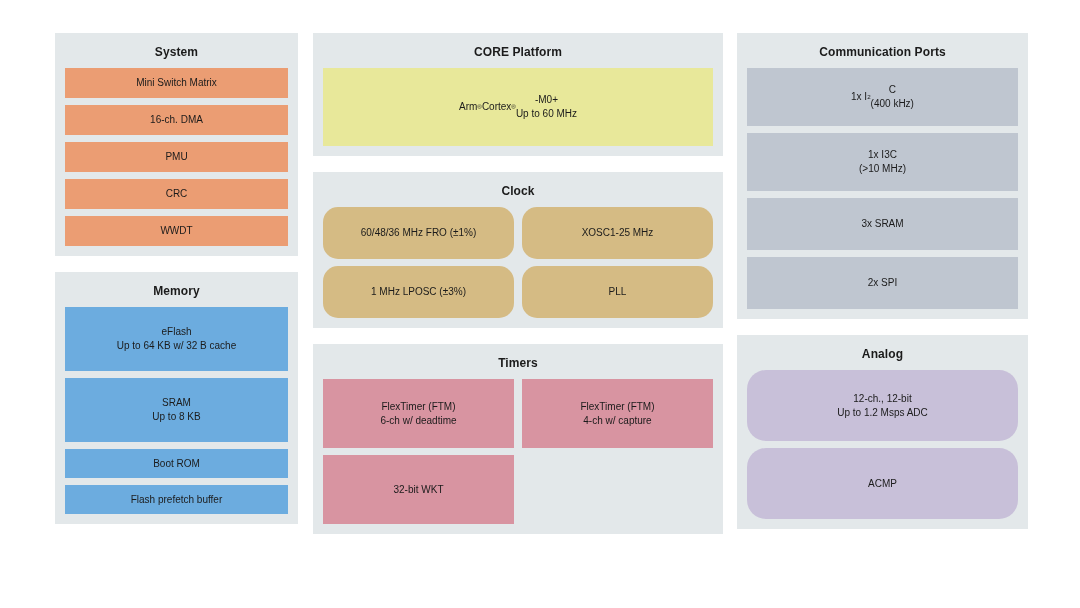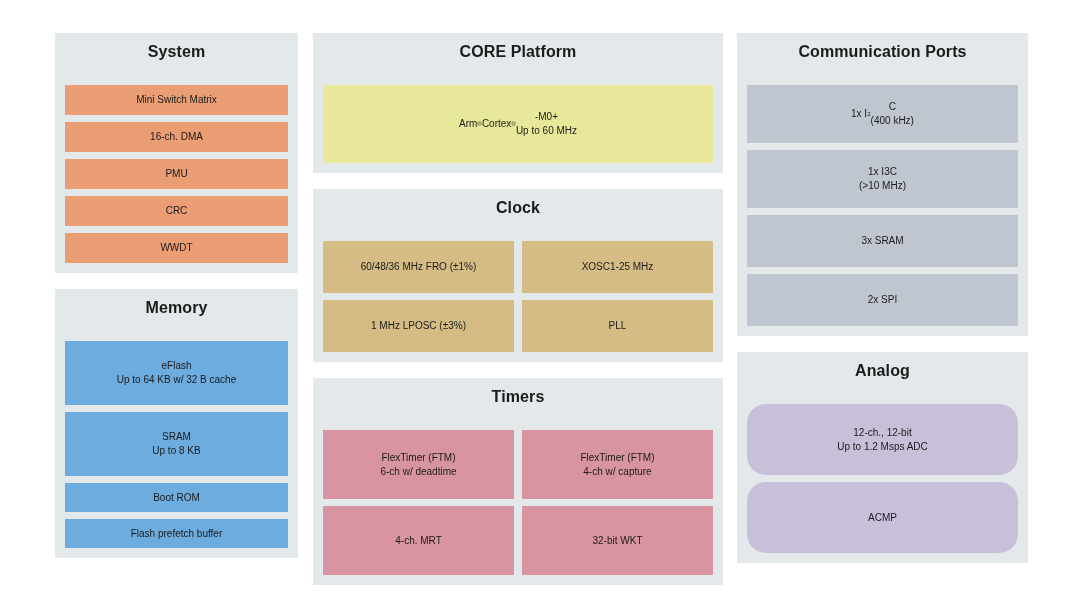--- a/index.html
+++ b/index.html
@@ -34,26 +34,26 @@
 
   
   .panel {
     background: #e3e8ea;
     padding: 8px 10px 10px 10px;
     box-sizing: border-box;
   }
   .panel + .panel { margin-top: 16px; }
 
   .panel-title {
-    font-size: 16px;
+    font-size: 12px;
     font-weight: bold;
     text-align: center;
     color: #1b1b1b;
     line-height: 14px;
-    padding: 4px 0 26px 0;
+    padding: 4px 0 9px 0;
     letter-spacing: 0.1px;
   }
 
   
   .blocks {
     display: flex;
     flex-direction: column;
     gap: 7px;
   }
   .blocks.grid {
@@ -71,21 +71,21 @@
     color: #1b1b1b;
     box-sizing: border-box;
     padding: 4px 6px;
     white-space: pre-line;
   }
 
   
   .c-orange { background: #eb9d73; }
   .c-blue   { background: #6cacdf; }
   .c-yellow { background: #e8e89a; }
-  .c-tan    { background: #d5bb84; }
+  .c-tan    { background: #d5bb84; border-radius: 15px; }
   .c-pink   { background: #d894a1; }
   .c-gray   { background: #bfc6d0; }
   .c-purple { background: #c8c0d9; border-radius: 19px; }
 
   
   #panel-system   .block { height: 30px; }
   #panel-memory   .block { height: 29px; }
   #panel-memory   .block.tall { height: 64px; }
   #panel-core     .block { height: 78px; }
   #panel-clock    .block { height: 52px; }
@@ -144,21 +144,20 @@
           <div class="block c-tan">PLL</div>
         </div>
       </div>
       <div class="panel" id="panel-timers">
         <div class="panel-title">Timers</div>
         <div class="blocks grid">
           <div class="block c-pink">FlexTimer (FTM)
 6-ch w/ deadtime</div>
           <div class="block c-pink">FlexTimer (FTM)
 4-ch w/ capture</div>
-          <div class="block c-pink">4-ch. MRT</div>
           <div class="block c-pink">32-bit WKT</div>
         </div>
       </div>
     </div>
   <div class="column" id="col-right">
       <div class="panel" id="panel-comms">
         <div class="panel-title">Communication Ports</div>
         <div class="blocks">
           <div class="block c-gray">1x I<sup>2</sup>C<br>(400 kHz)</div>
           <div class="block c-gray">1x I3C<br>(&gt;10 MHz)</div>

